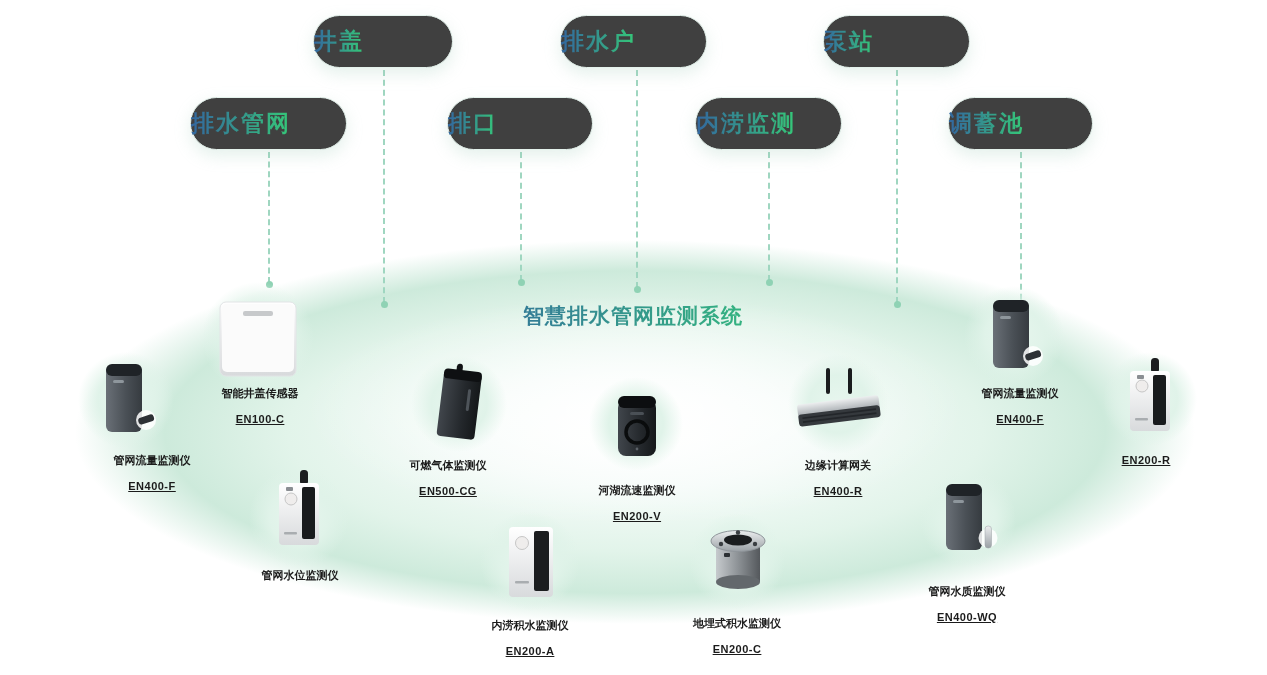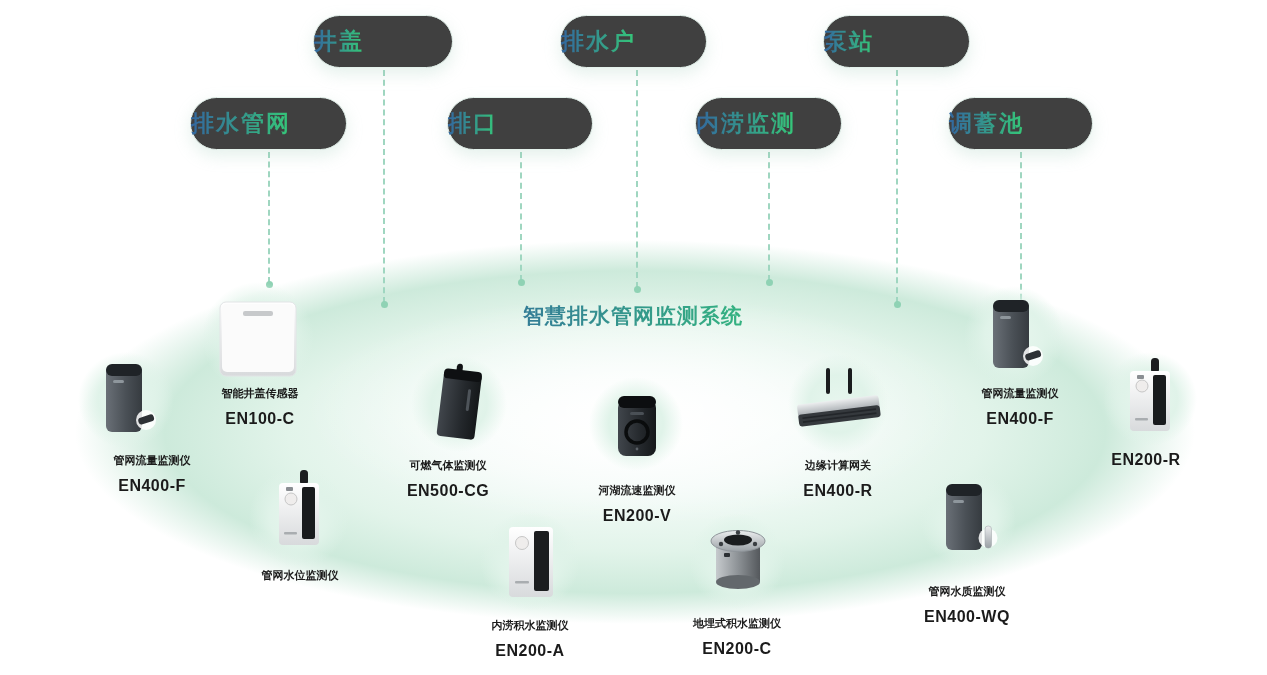--- a/index.html
+++ b/index.html
@@ -39,21 +39,21 @@
 
   
   .halo{position:absolute;border-radius:50%;z-index:3;
     background:radial-gradient(closest-side,#e7f6ee 0%,#e0f3e9 58%,rgba(224,243,233,0) 100%);}
 
   .art{position:absolute;z-index:4;}
   .art svg{display:block;}
 
   .lbl{position:absolute;width:220px;text-align:center;z-index:5;color:var(--label-text);}
   .lbl .lname{font-size:11px;font-weight:600;line-height:26px;}
-  .lbl .lmodel{font-size:16px;font-weight:600;line-height:26px;letter-spacing:0.5px;}
+  .lbl .lmodel{font-size:11px;font-weight:600;line-height:26px;letter-spacing:0.5px;text-decoration:underline;}
 </style>
 </head>
 <body>
 
 <div class="canvas">
 
   <svg width="0" height="0" style="position:absolute" aria-hidden="true">
     <defs>
       <linearGradient id="gTower" x1="0" y1="0" x2="1" y2="0">
         <stop offset="0" stop-color="#6a7077"></stop>

